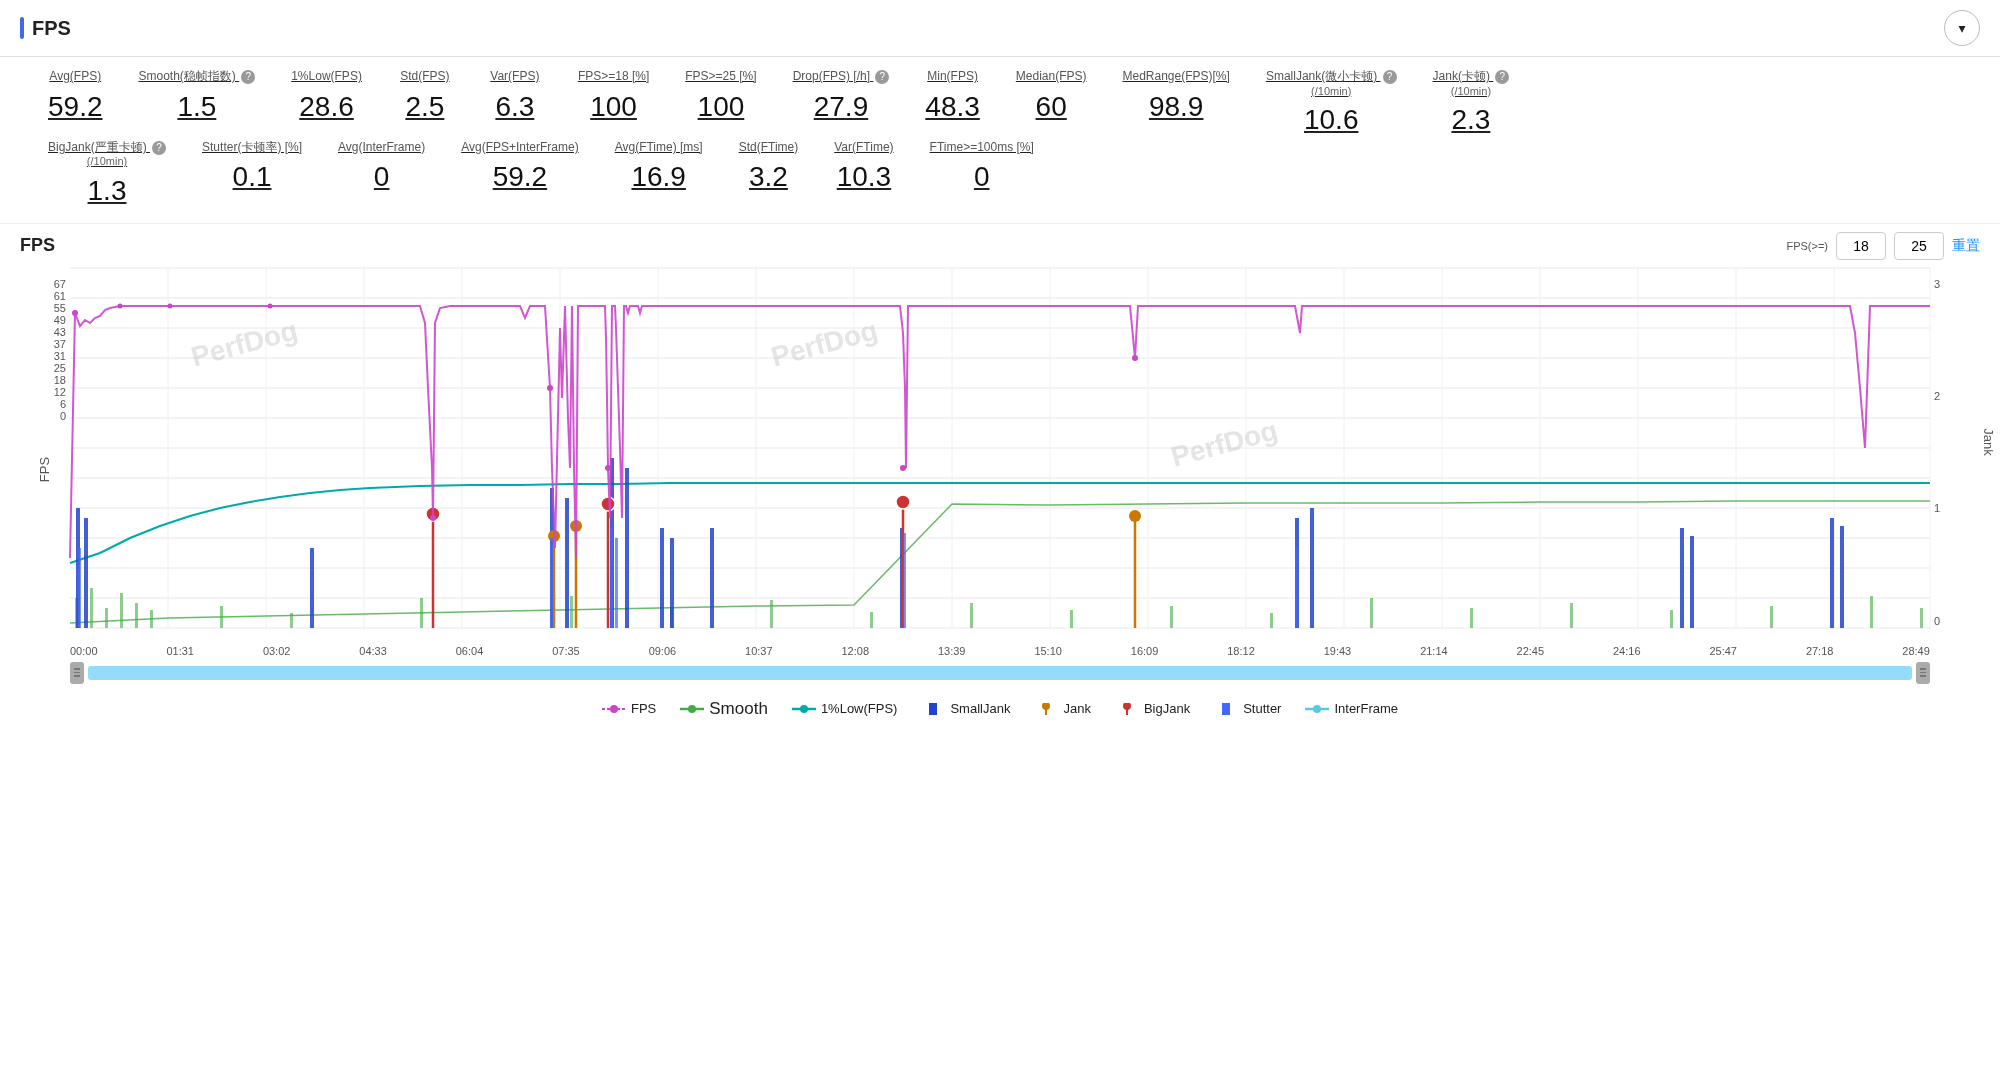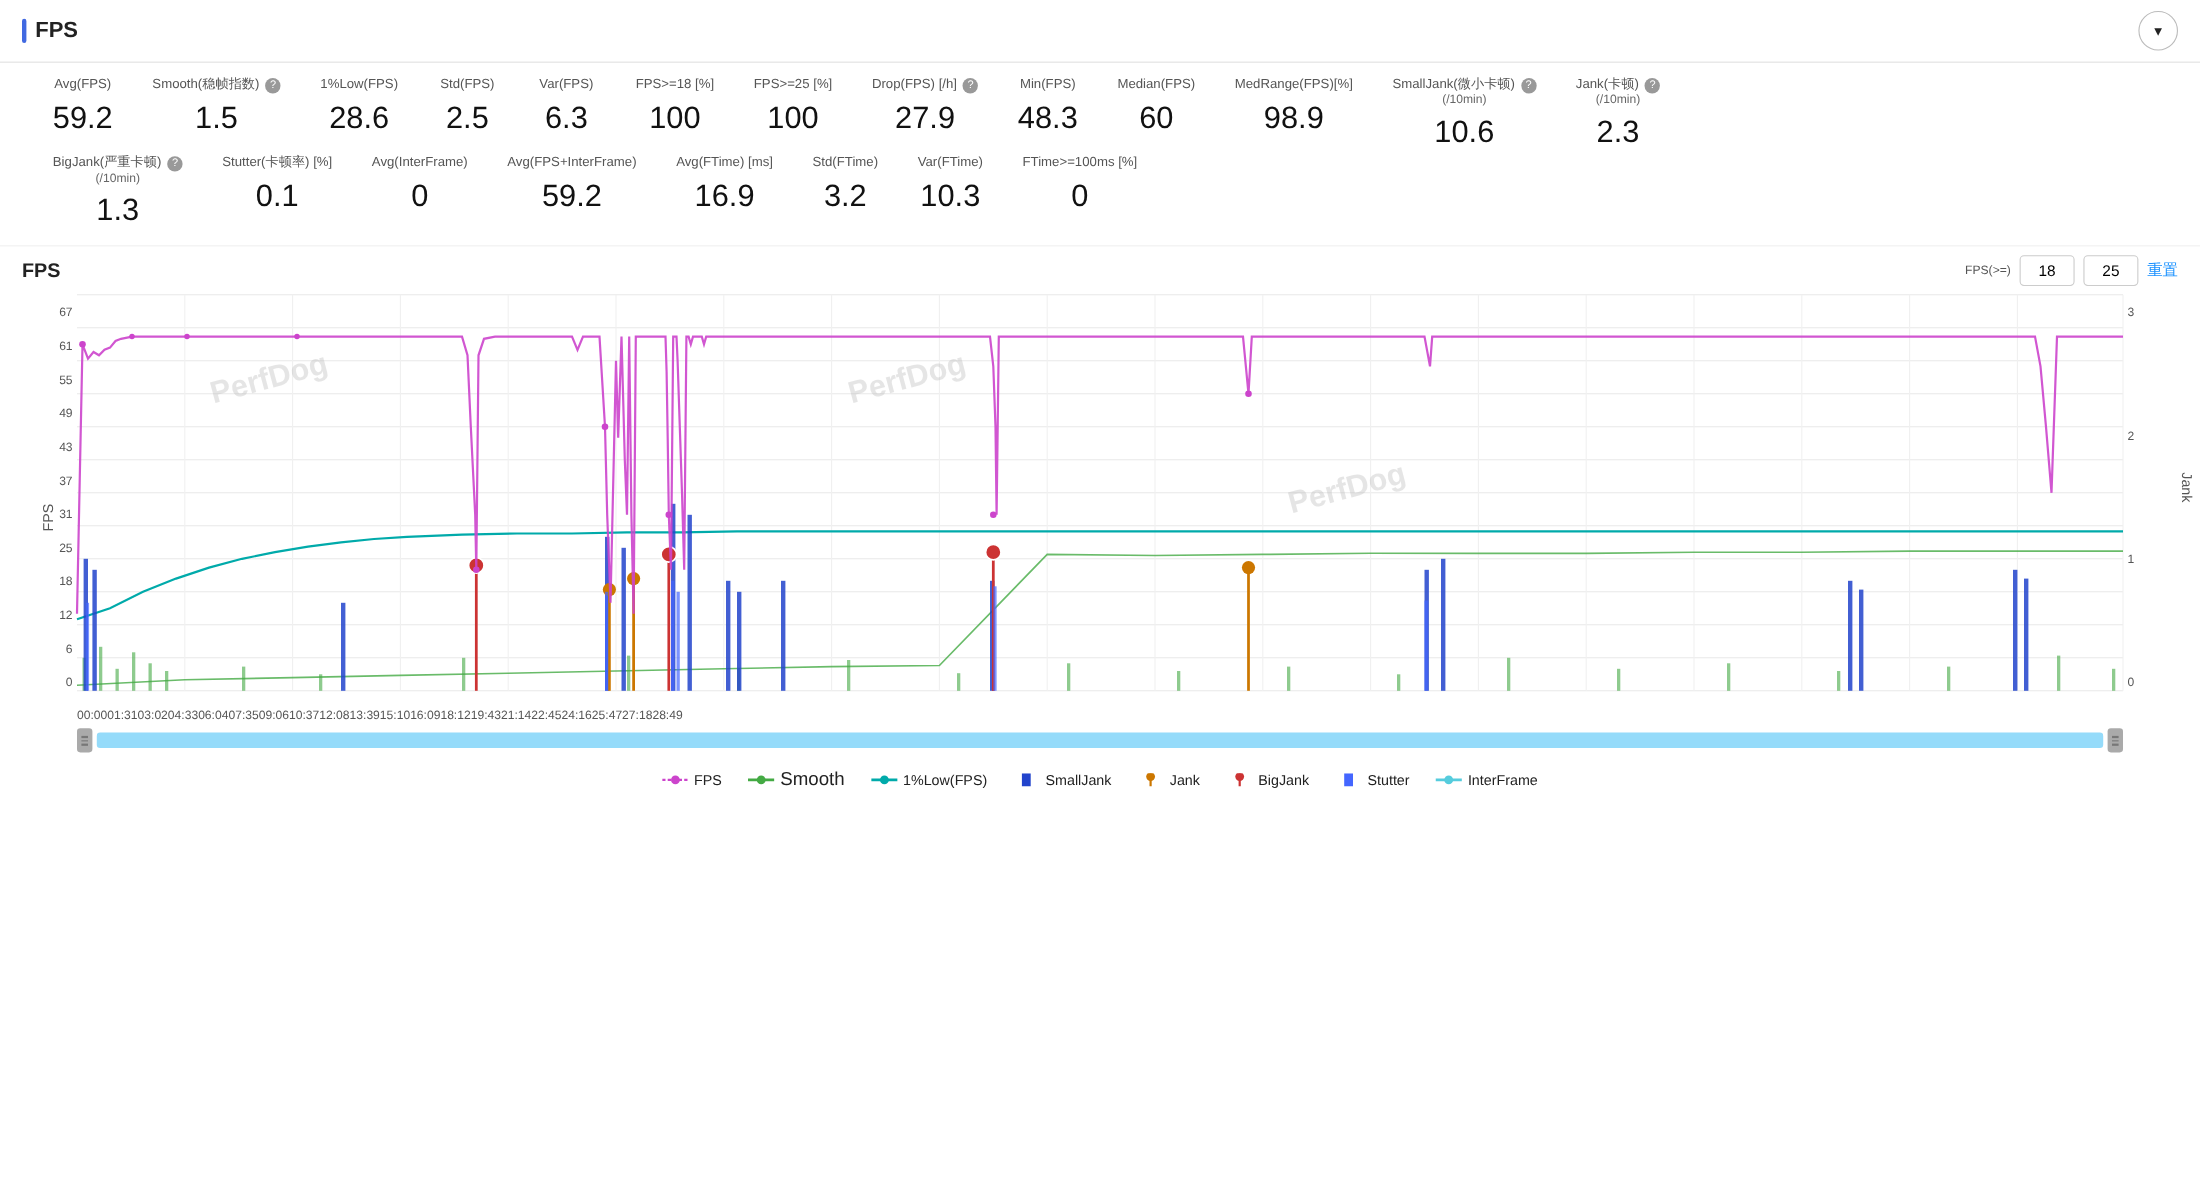--- a/index.html
+++ b/index.html
@@ -5,21 +5,21 @@
     * { box-sizing: border-box; margin: 0; padding: 0; }
     body { font-family: -apple-system, BlinkMacSystemFont, 'Segoe UI', Arial, sans-serif; background: #fff; color: #222; font-size: 14px; width: 2000px; min-height: 1087px; overflow-x: hidden; }
     
     .header { display: flex; align-items: center; justify-content: space-between; padding: 10px 20px; border-bottom: 1px solid #e0e0e0; }
     .header-title { display: flex; align-items: center; gap: 8px; font-size: 20px; font-weight: bold; }
     .header-title::before { content: ''; display: inline-block; width: 4px; height: 22px; background: #4169e1; border-radius: 2px; }
     .dropdown-btn { width: 36px; height: 36px; border: 1.5px solid #bbb; border-radius: 50%; display: flex; align-items: center; justify-content: center; cursor: pointer; background: #fff; }
     
     .metrics-section { padding: 12px 30px; border-bottom: 1px solid #f0f0f0; }
     .metrics-row { display: flex; align-items: flex-start; gap: 0; margin-bottom: 4px; flex-wrap: nowrap; }
-    .metric-item { display: flex; flex-direction: column; align-items: center; padding: 0 18px; border-right: none; min-width: 90px; }
+    .metric-item { display: flex; flex-direction: column; align-items: center; padding: 0 18px; border-right: none; min-width: 90px; text-decoration: underline; }
     .metric-label { font-size: 12px; color: #555; text-align: center; white-space: nowrap; line-height: 1.3; }
     .metric-label .info-icon { display: inline-block; width: 14px; height: 14px; border-radius: 50%; background: #999; color: #fff; font-size: 10px; text-align: center; line-height: 14px; margin-left: 2px; cursor: pointer; }
     .metric-value { font-size: 28px; font-weight: 500; color: #111; margin-top: 6px; }
     .metric-sublabel { font-size: 11px; color: #666; text-align: center; line-height: 1.2; }
     
     .fps-section { padding: 8px 20px 0; }
     .fps-header { display: flex; align-items: center; justify-content: space-between; margin-bottom: 8px; }
     .fps-title { font-size: 18px; font-weight: bold; }
     .fps-controls { display: flex; align-items: center; gap: 8px; }
     .fps-gte-label { font-size: 11px; color: #555; }
@@ -149,21 +149,21 @@
       <input class="fps-input" type="text" value="18" style="">
       <input class="fps-input" type="text" value="25" style="">
       <button class="reset-btn">重置</button>
     </div>
   </div>
 
 
   <div class="chart-wrapper" style="position:relative; margin:0 10px;">
     <div style="position:relative; display:flex; align-items:stretch;">
 
-      <div style="width:40px; display:flex; flex-direction:column; justify-content:space-between; align-items:flex-end; padding: 10px 4px 30px 0; font-size:11px; color:#555;">
+      <div style="width:40px; display:flex; flex-direction:column; justify-content:flex-start; align-items:flex-end; padding: 10px 4px 30px 0; font-size:11px; color:#555;">
         <span>67</span>
         <span>61</span>
         <span>55</span>
         <span>49</span>
         <span>43</span>
         <span>37</span>
         <span>31</span>
         <span>25</span>
         <span>18</span>
         <span>12</span>
@@ -304,21 +304,21 @@
             <circle cx="200" cy="38" r="2.5"></circle>
             <circle cx="363" cy="250" r="3"></circle>
             <circle cx="480" cy="120" r="3"></circle>
             <circle cx="538" cy="200" r="3"></circle>
             <circle cx="833" cy="200" r="3"></circle>
             <circle cx="1065" cy="90" r="3"></circle>
           </g>
         </svg>
 
         
-        <div style="display:flex; padding: 4px 0 0 0; font-size:11px; color:#555;">
+        <div style="display:flex; justify-content:space-between; padding: 4px 0 0 0; font-size:11px; color:#555;">
           <span>00:00</span>
           <span>01:31</span>
           <span>03:02</span>
           <span>04:33</span>
           <span>06:04</span>
           <span>07:35</span>
           <span>09:06</span>
           <span>10:37</span>
           <span>12:08</span>
           <span>13:39</span>

